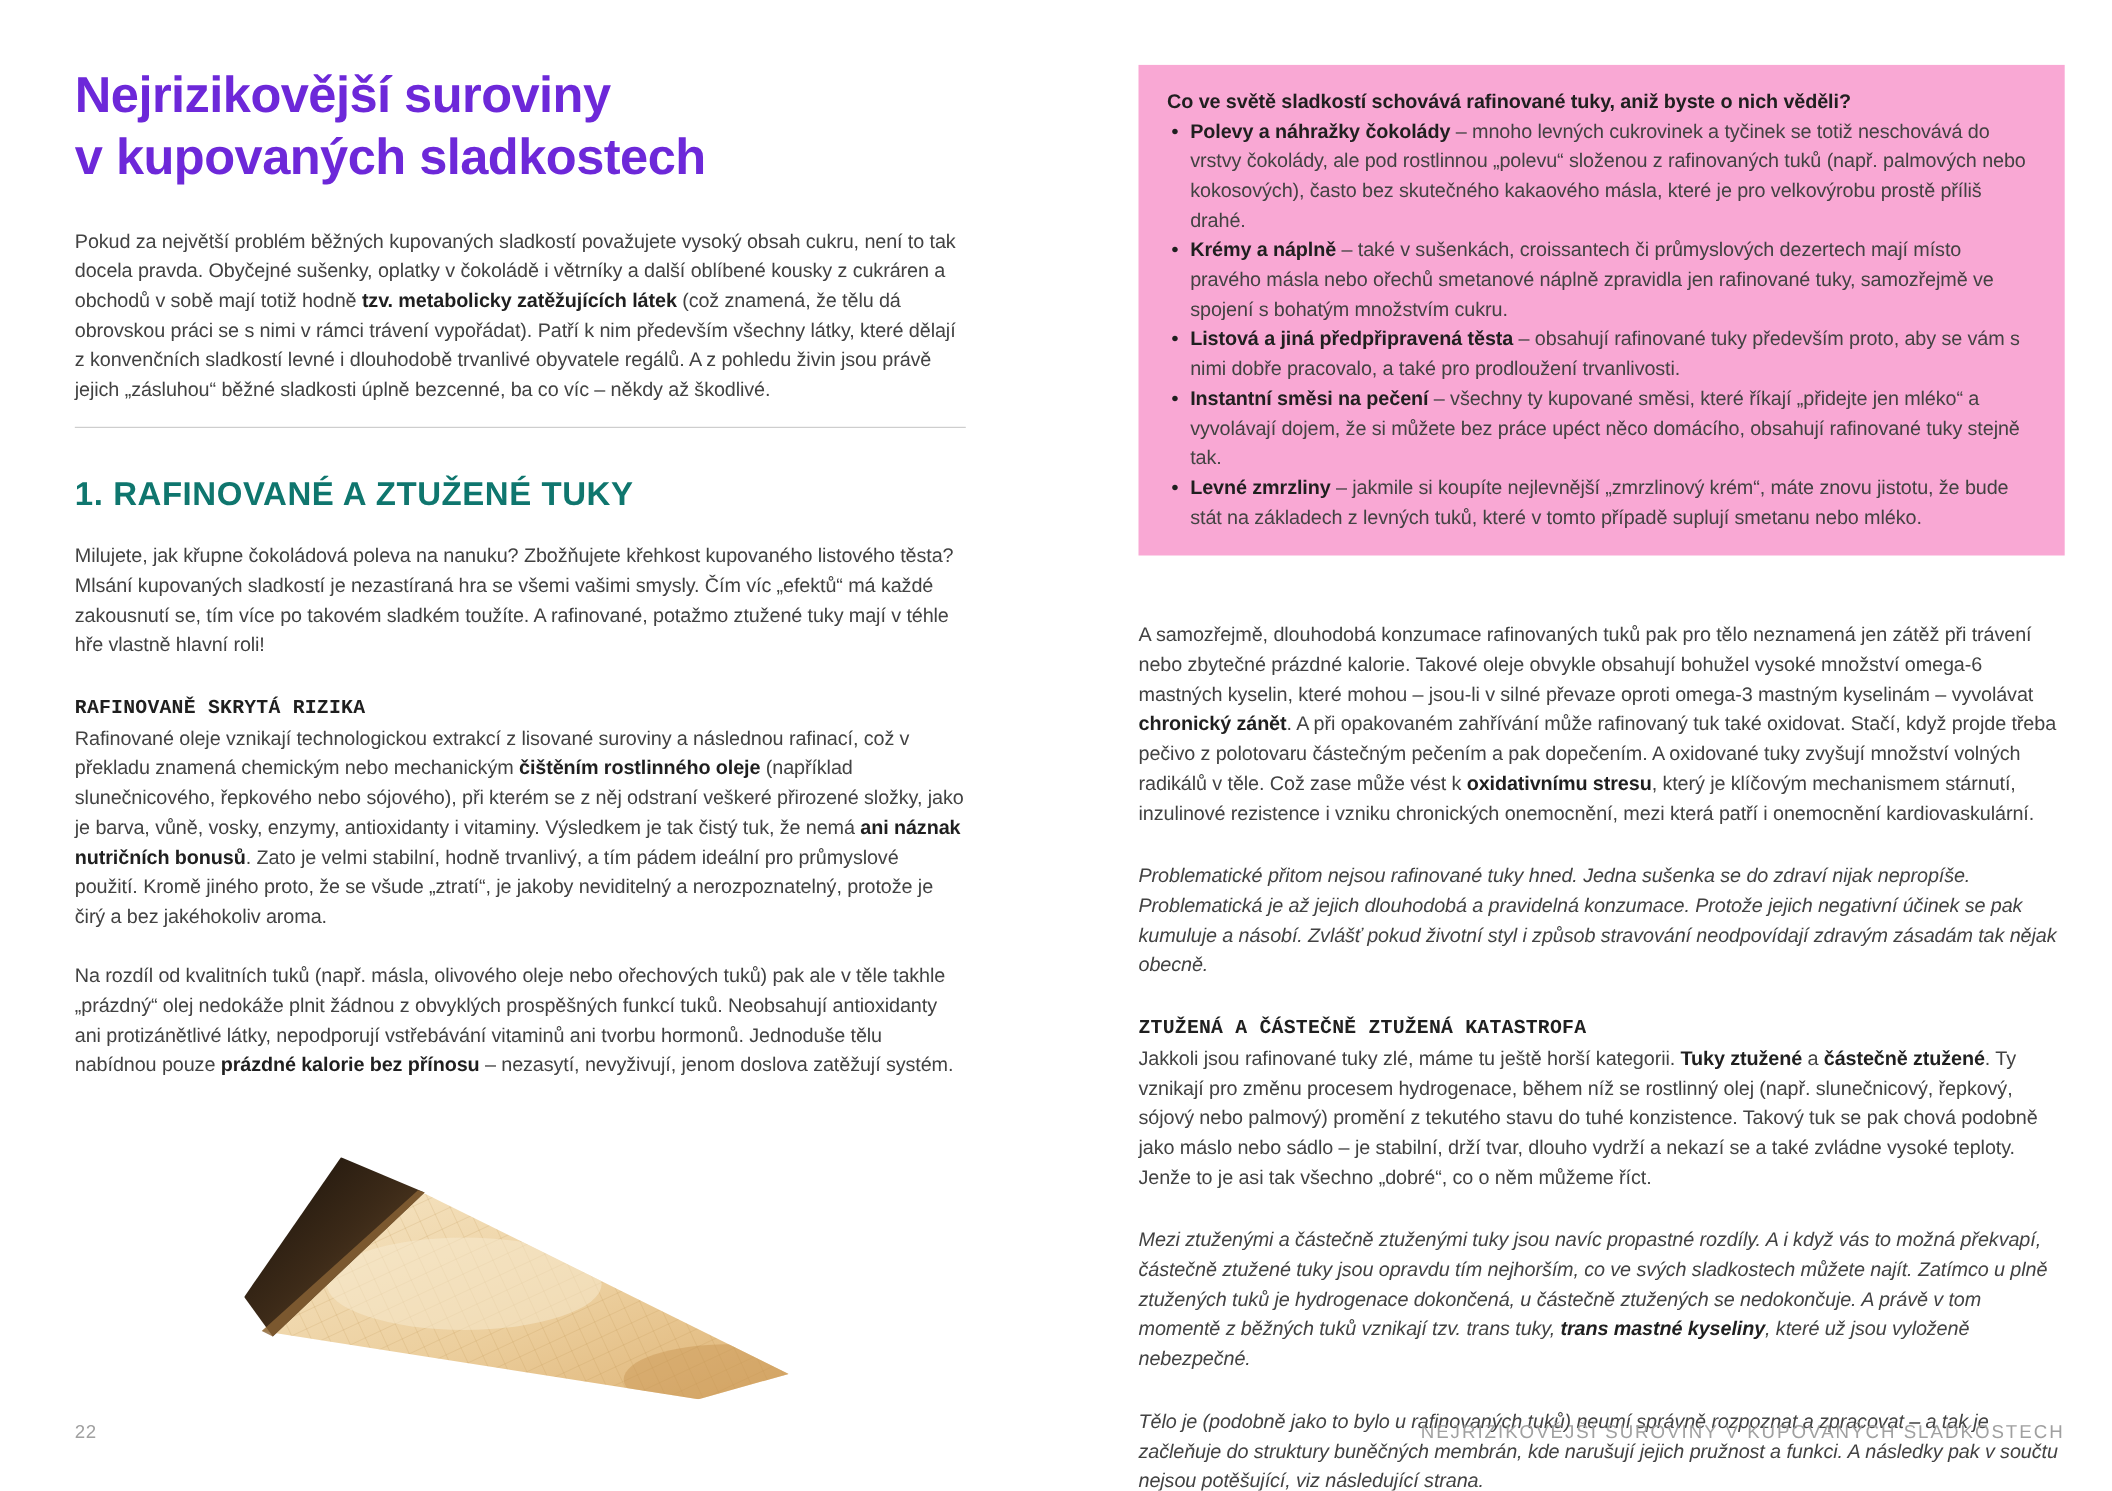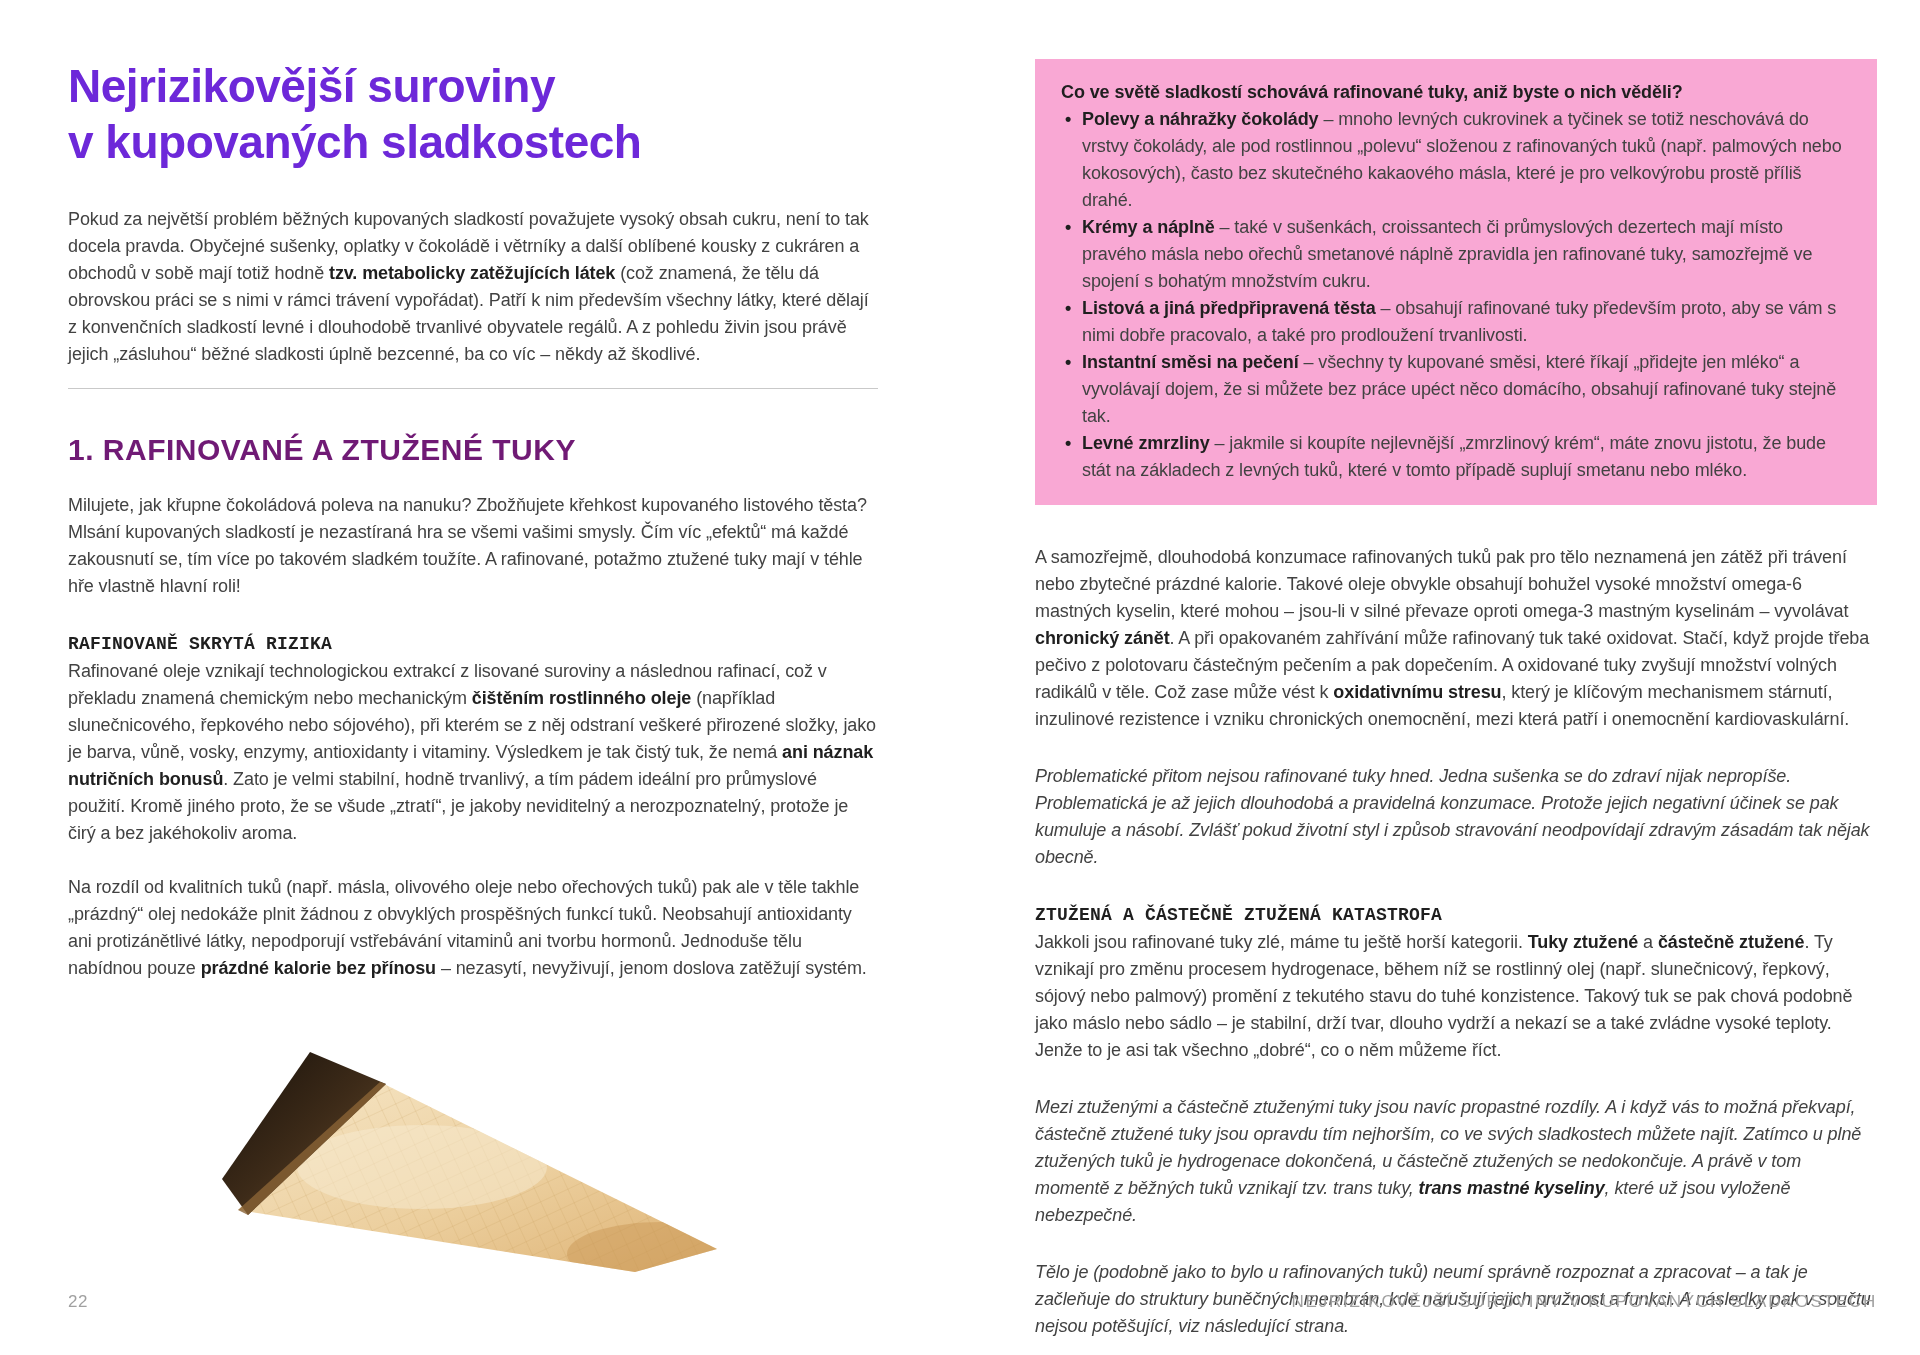--- a/index.html
+++ b/index.html
@@ -37,21 +37,21 @@
     border: none;
     border-top: 1px solid #c9c9c9;
     margin: 20px 0 0 0;
   }
 
   .section-heading {
     margin-top: 42px;
     font-size: 30px;
     line-height: 37px;
     font-weight: 700;
-    color: #701a75;
+    color: #0f766e;
     letter-spacing: 0.5px;
   }
   .lead-para { margin-top: 24px; margin-bottom: 0; }
 
   .subsection-heading {
     font-size: 18px;
     line-height: 27px;
     font-weight: 700;
     color: #1f1f1f;
     letter-spacing: 0.2px;
@@ -81,21 +81,21 @@
     margin: 0;
   }
   .info-box ul { list-style: none; margin: 0; padding: 0; }
   .info-box li { position: relative; padding-left: 21px; }
   .info-box .bullet {
     position: absolute; left: 4px; top: 0;
     font-size: 18px; line-height: 27px; color: #1f1f1f; font-weight: 700;
   }
   .info-box .li-text { margin: 0; display: block; }
 
-  .rp1 { margin-top: 39px; margin-bottom: 0; }
+  .rp1 { margin-top: 59px; margin-bottom: 0; }
   .rp  { margin-top: 30px; margin-bottom: 0; font-style: italic; }
   .sub-right { margin-top: 31px; font-family: Liberation Mono, monospace; }
 
   .footer {
     position: absolute;
     top: 1291px;
     color: #a0a0a0;
     font-size: 17px;
     line-height: 22px;
     letter-spacing: 1.8px;

